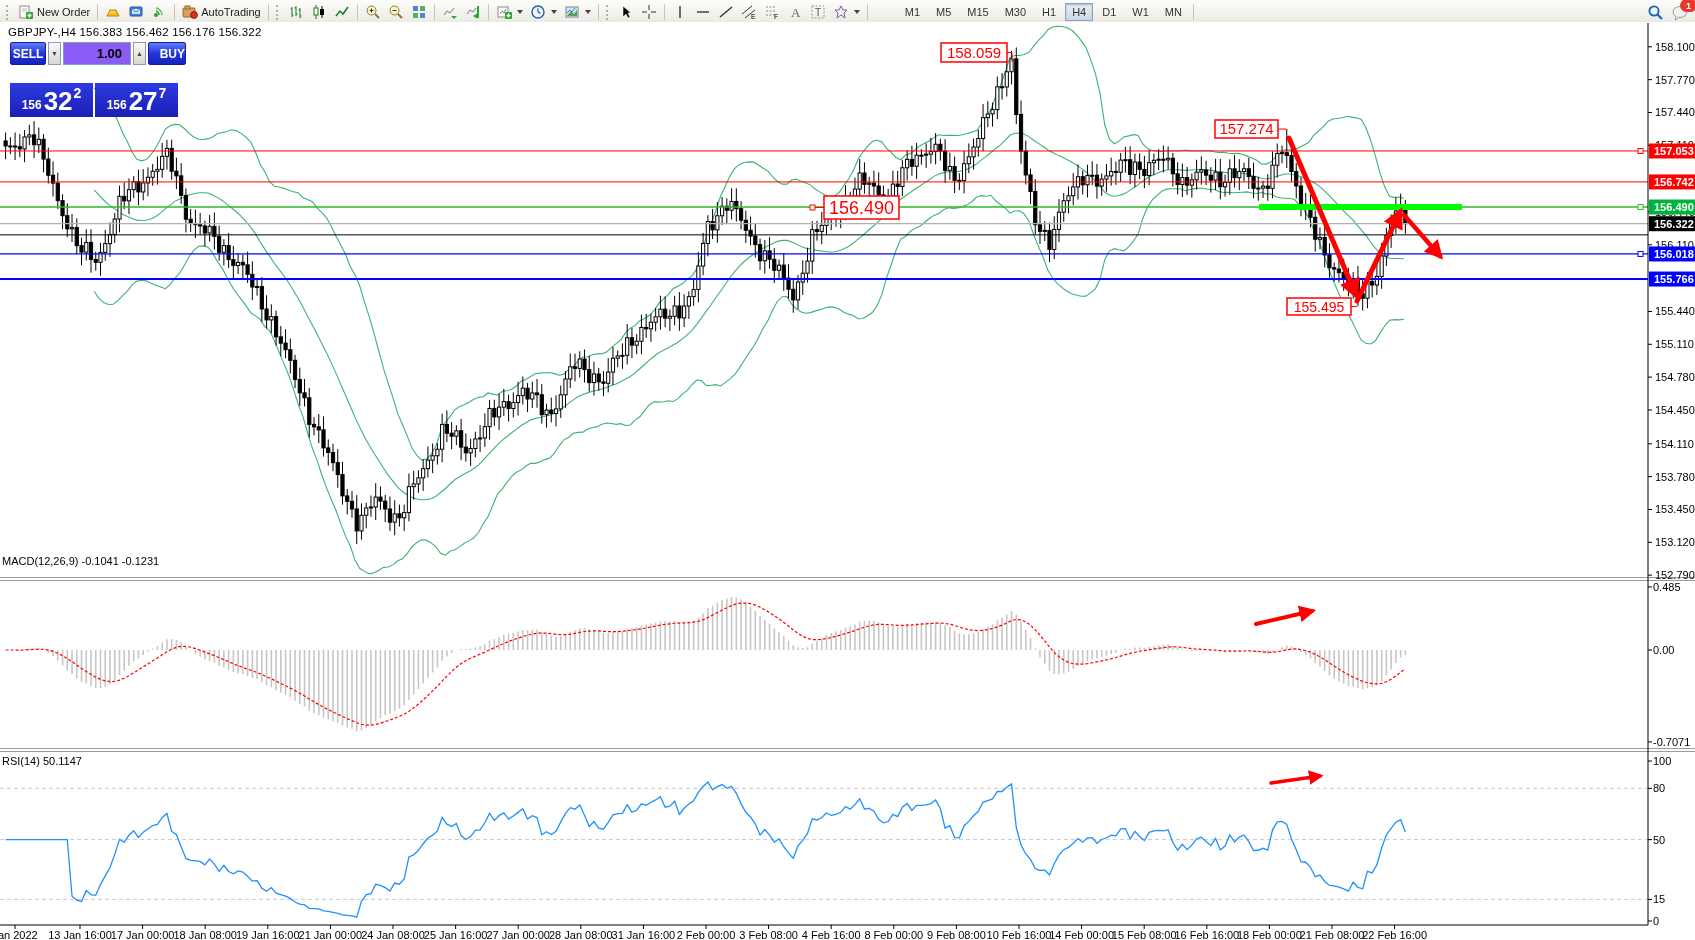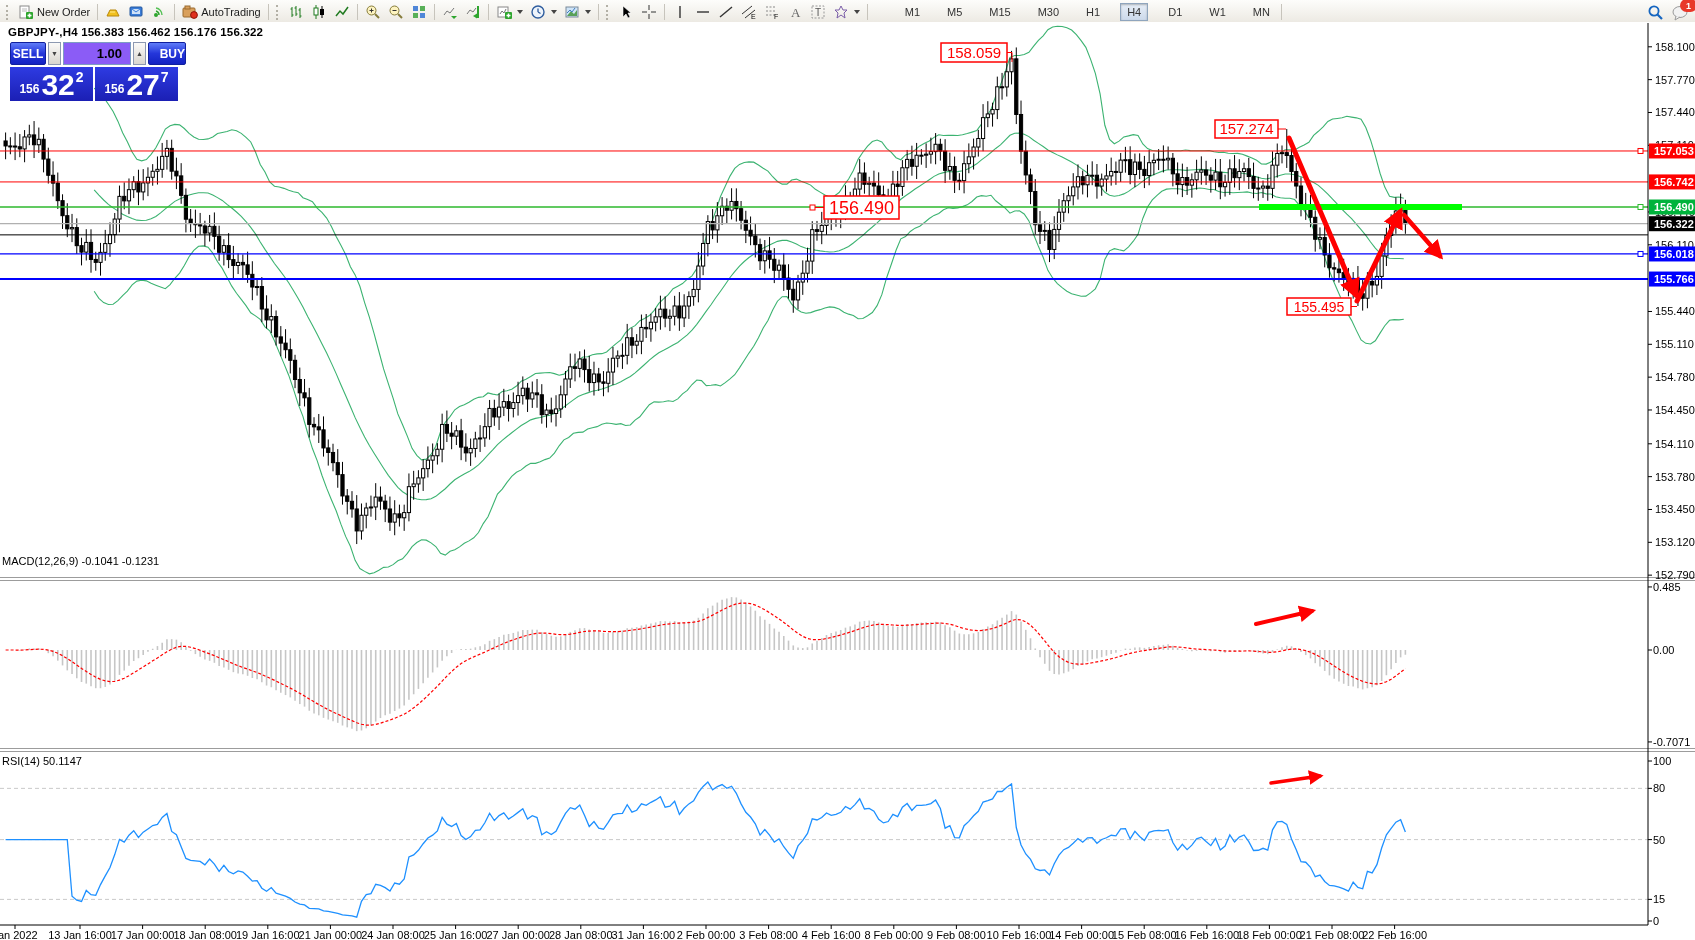--- a/index.html
+++ b/index.html
@@ -10,46 +10,46 @@
     display:flex;align-items:center;gap:1px;padding:12px 3px;
     background:linear-gradient(#fdfdfb,#ebe8e1);border-bottom:1px solid #a8a59d;}
   .grip{width:3px;height:15px;border-left:2px dotted #b3b0a6;margin:0 3px;}
   .sep{width:1px;height:16px;background:#c7c4bc;margin:0 3px;}
   .tbtn{height:20px;min-width:22px;display:flex;align-items:center;justify-content:center;gap:3px;
     border:1px solid transparent;background:transparent;padding:0 2px;font-family:inherit;
     font-size:11px;color:#1c1c1c;cursor:default;}
   .tbtn svg{display:block}
   .caret{width:0;height:0;border-left:3px solid transparent;border-right:3px solid transparent;
     border-top:4px solid #444;margin-left:2px;}
-  .tf-group{display:flex;align-items:center;gap:13px;margin-left:26px;}
+  .tf-group{display:flex;align-items:center;gap:2px;margin-left:26px;}
   .tf{font-size:11px;color:#333;padding:2px 6px;border:1px solid transparent;background:none;font-family:inherit;}
   .tf.active{background:linear-gradient(#e7eef7,#ccd9ea);border:1px solid #8fa5bd;box-shadow:inset 0 1px 2px rgba(0,0,0,.25);}
   .spacer{flex:1}
   .chat-wrap{position:relative;}
   .badge{position:absolute;top:-3px;right:-5px;min-width:13px;height:13px;border-radius:8px;background:#e8382a;
     color:#fff;font-size:9px;font-weight:bold;display:flex;align-items:center;justify-content:center;padding:0 2px;}
   
   #chart-svg{position:absolute;left:0;top:0;}
-  .symbol-info{position:absolute;left:8px;top:26px;font-size:11.5px;font-weight:bold;color:#000;letter-spacing:.2px;}
+  .symbol-info{position:absolute;left:8px;top:26px;font-size:11.5px;font-weight:normal;color:#000;letter-spacing:.2px;}
   .ind-label{position:absolute;font-size:11px;color:#000;}
   
   .quote-panel{position:absolute;left:2px;top:42px;width:168px;padding-left:8px;}
   .qp-row{display:flex;height:23px;gap:2px;}
   .qp-btn{border:1px solid #101f9e;border-radius:2px;color:#fff;font-size:12px;font-weight:600;font-family:inherit;
     background:linear-gradient(#5f7cf8 0%,#2436da 50%,#1322c2 100%);flex:0 0 36px;padding:0;}
   .qp-btn.buy{flex:0 0 38px;text-align:right;}
   .qp-spin{flex:0 0 13px;border:1px solid #8d99b1;background:linear-gradient(#fbfaf8,#d9d6cf);
     font-size:7px;color:#444;padding:0;font-family:inherit;}
   .qp-vol{flex:1;width:58px;border:1px solid #7d9cc4;background:#8b5cf6;font-family:inherit;
     font-size:13px;font-weight:bold;color:#000;text-align:right;padding:0 8px 0 0;}
-  .qp-prices{display:flex;gap:2px;margin-top:2px;height:34px;}
+  .qp-prices{display:flex;gap:2px;margin-top:18px;height:34px;}
   .qp-price{flex:1;display:flex;align-items:flex-end;justify-content:center;padding-bottom:3px;
     background:linear-gradient(#2e3be2,#1b1fb4);}
   .qp-small{font-size:12px;font-weight:bold;color:#fff;margin:0 2px 2px 0;}
-  .qp-big{font-size:30px;line-height:26px;font-weight:bold;color:#fff;}
+  .qp-big{font-size:26px;line-height:26px;font-weight:bold;color:#fff;}
   .qp-sup{font-size:14px;font-weight:bold;color:#fff;margin:0 0 13px 1px;}
 </style>
 </head>
 <body>
 
 <div id="app">
 
   <div class="toolbar">
     <span class="grip"></span>
     <button class="tbtn">

